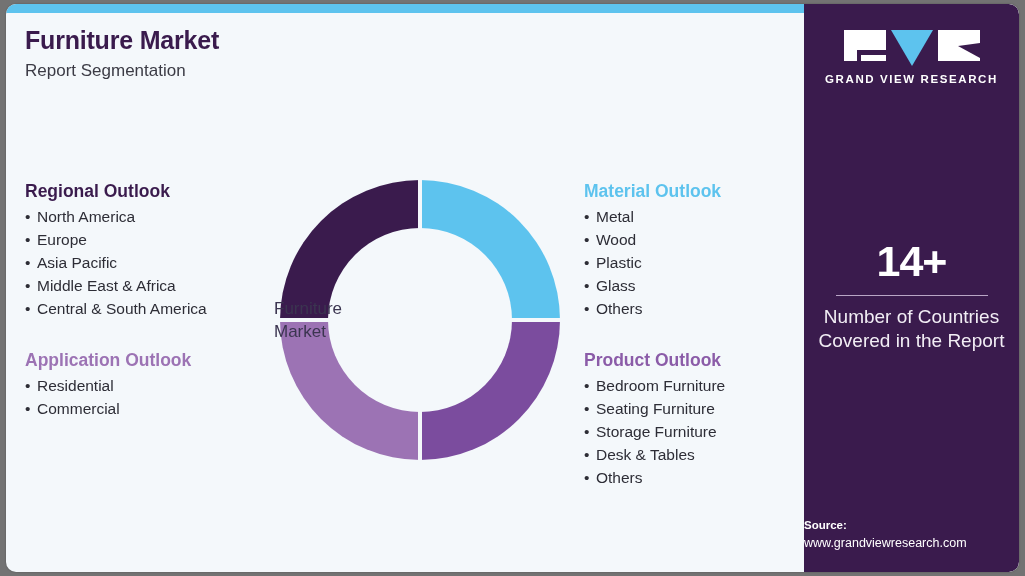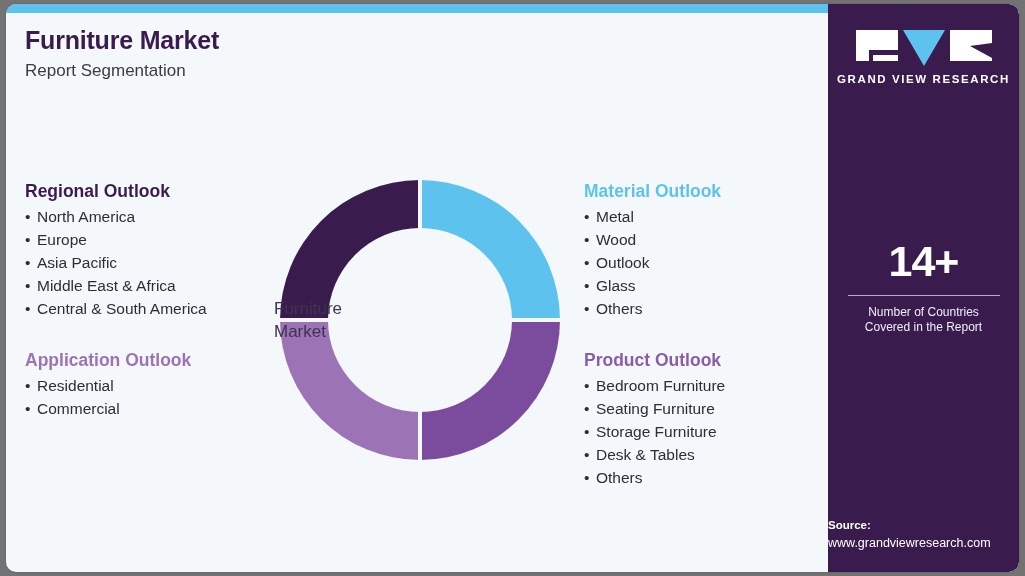--- a/index.html
+++ b/index.html
@@ -48,20 +48,21 @@
   
   .side-panel {
     position: absolute;
     right: 0;
     top: 0;
     width: 191px;
     height: 568px;
     background: #3a1b4d;
     border-top-right-radius: 10px;
     border-bottom-right-radius: 10px;
+    padding-left: 24px;
   }
 
   
   .logo-wrap {
     position: absolute;
     left: 0;
     right: 0;
     top: 26px;
     text-align: center;
   }
@@ -101,21 +102,21 @@
     line-height: 1;
     letter-spacing: -1px;
   }
   .stat-rule {
     width: 152px;
     height: 1px;
     background: #b9a6c6;
     margin: 12px auto 9px auto;
   }
   .stat-label {
-    font-size: 12px;
+    font-size: 19px;
     line-height: 1.28;
     color: #f2eef5;
   }
 
   
   .source-block {
     position: absolute;
     left: 0;
     bottom: 20px;
     color: #ffffff;
@@ -265,21 +266,21 @@
         <li>Residential</li>
         <li>Commercial</li>
       </ul>
     </div>
 
     <div class="outlook right outlook-material">
       <h3 style="color:#5dc3ee">Material Outlook</h3>
       <ul>
         <li>Metal</li>
         <li>Wood</li>
-        <li>Outlook</li>
+        <li>Plastic</li>
         <li>Glass</li>
         <li>Others</li>
       </ul>
     </div>
 
     <div class="outlook right outlook-product">
       <h3 style="color:#8b5ca8">Product Outlook</h3>
       <ul>
         <li>Bedroom Furniture</li>
         <li>Seating Furniture</li>

